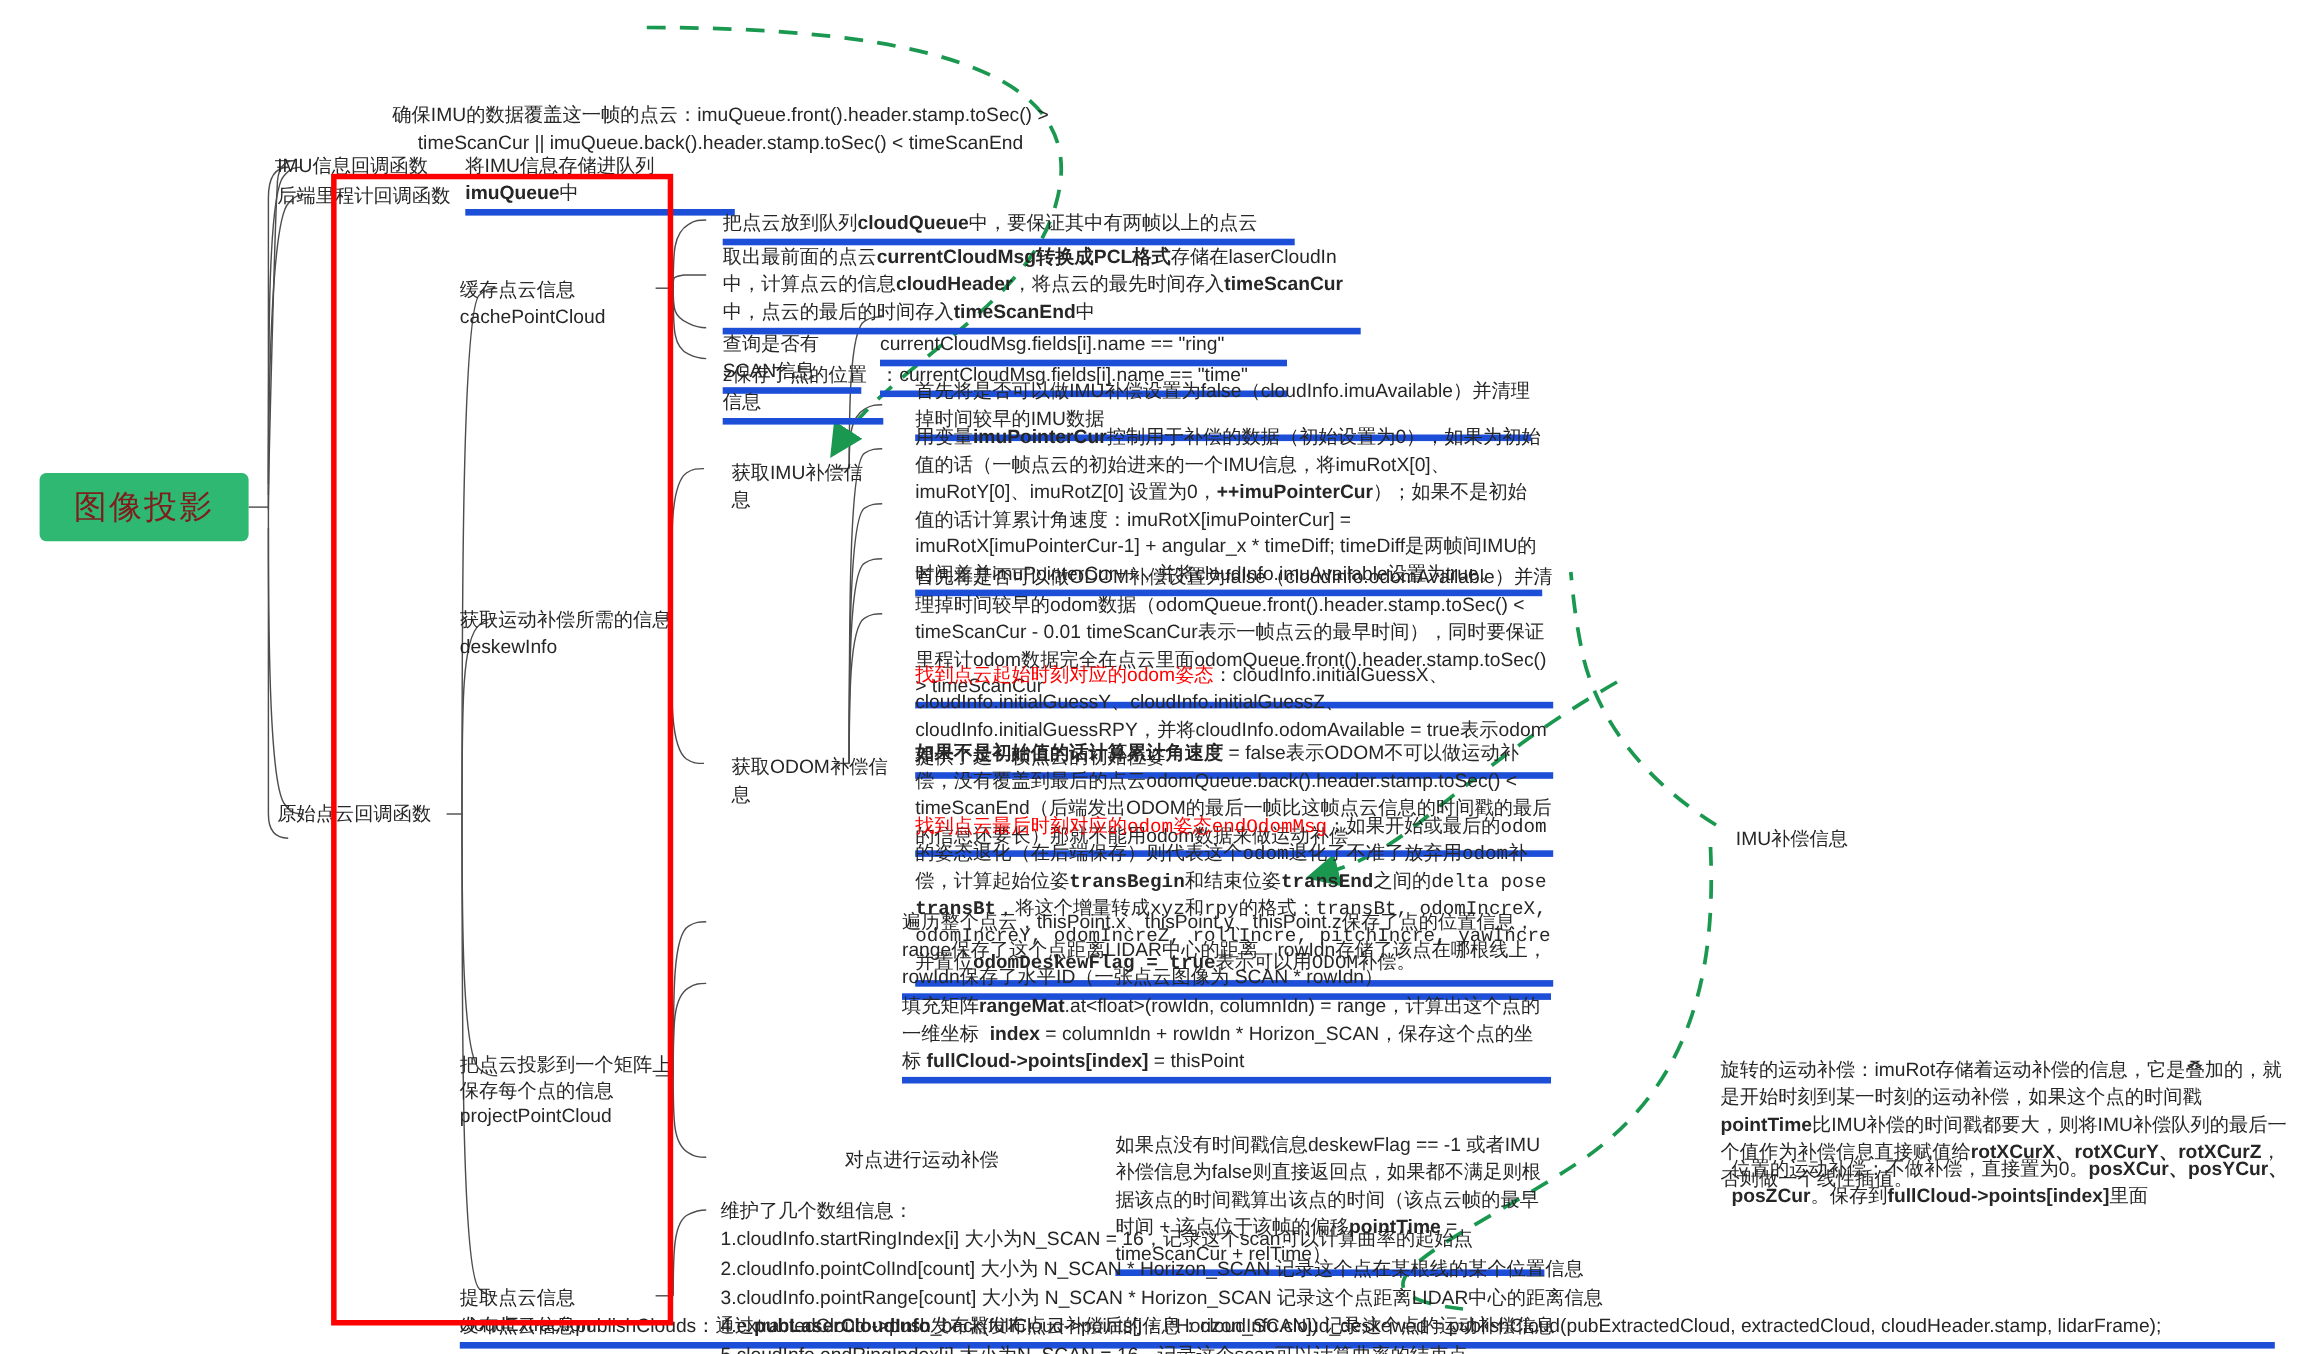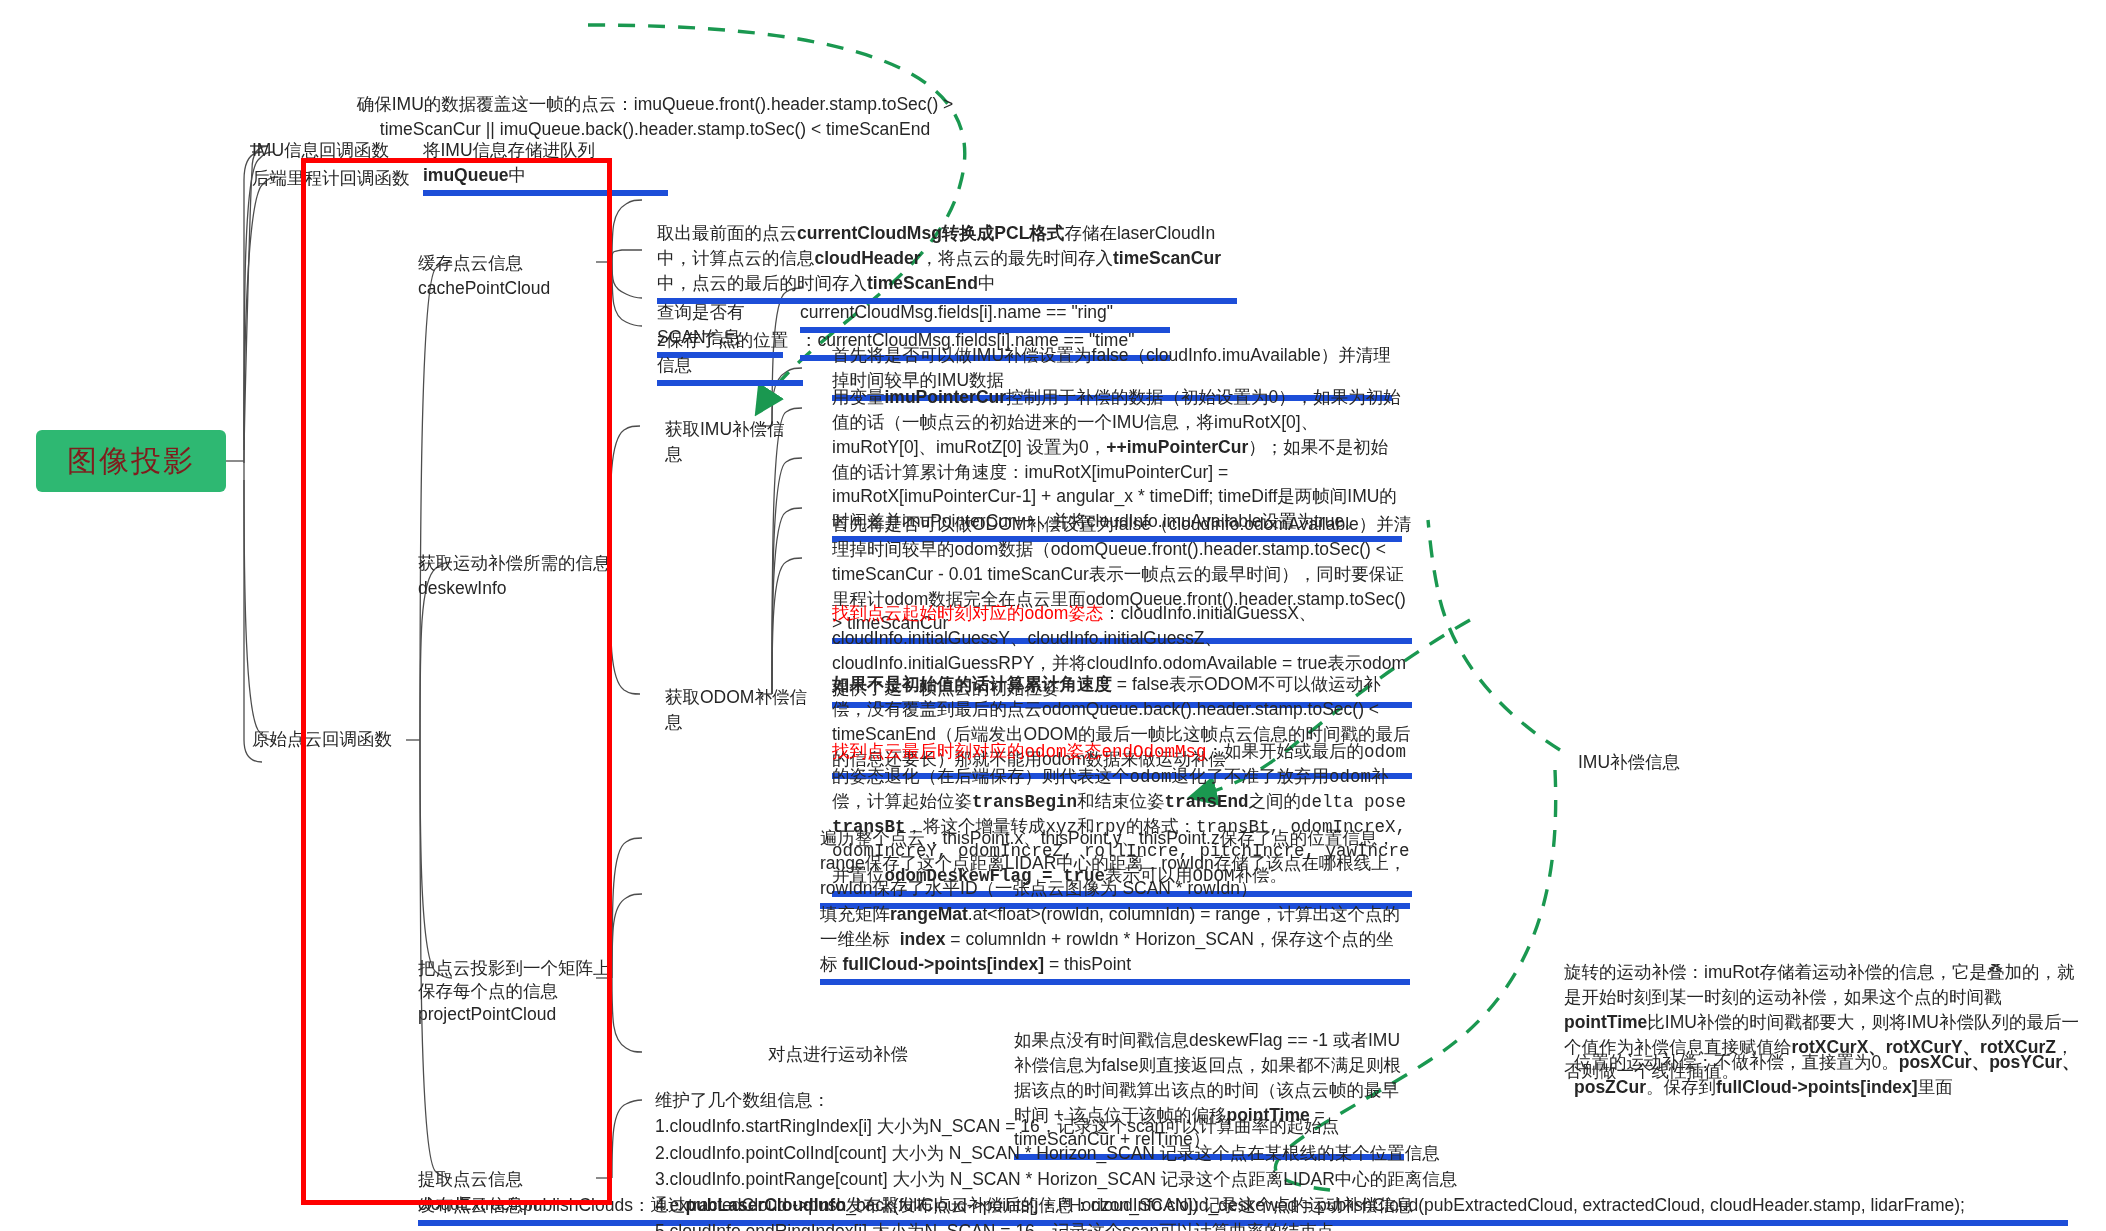--- a/index.html
+++ b/index.html
@@ -191,20 +191,23 @@
     <span>把点云投影到一个矩阵上 保存每个点的信息projectPointCloud</span>
   </div>
   <div class="txt" style="left:418px; top:1167px; width:200px;">
     <span>提取点云信息cloudExtraction</span>
   </div>
 
   <div class="txt under" style="left:418px; top:1193px; width:1650px;">
     发布点云信息publishClouds：通过<b>pubLaserCloudInfo</b>发布器发布点云补偿后的信息：cloudInfo.cloud_deskewed  = publishCloud(pubExtractedCloud, extractedCloud, cloudHeader.stamp, lidarFrame);
   </div>
 
+  <div class="txt under" style="left:657px; top:190px; width:520px;">
+    把点云放到队列<b>cloudQueue</b>中，要保证其中有两帧以上的点云
+  </div>
   <div class="txt under" style="left:657px; top:221px; width:580px;">
     取出最前面的点云<b>currentCloudMsg转换成PCL格式</b>存储在laserCloudIn中，计算点云的信息<b>cloudHeader</b>，将点云的最先时间存入<b>timeScanCur</b>中，点云的最后的时间存入<b>timeScanEnd</b>中
   </div>
   <div class="txt under" style="left:657px; top:300px; width:126px;">
     <span>查询是否有SCAN信息</span>
   </div>
   <div class="txt under" style="left:800px; top:300px; width:370px;">
     <span>currentCloudMsg.fields[i].name == "ring"</span>
   </div>
   <div class="txt under" style="left:657px; top:328px; width:146px;">

